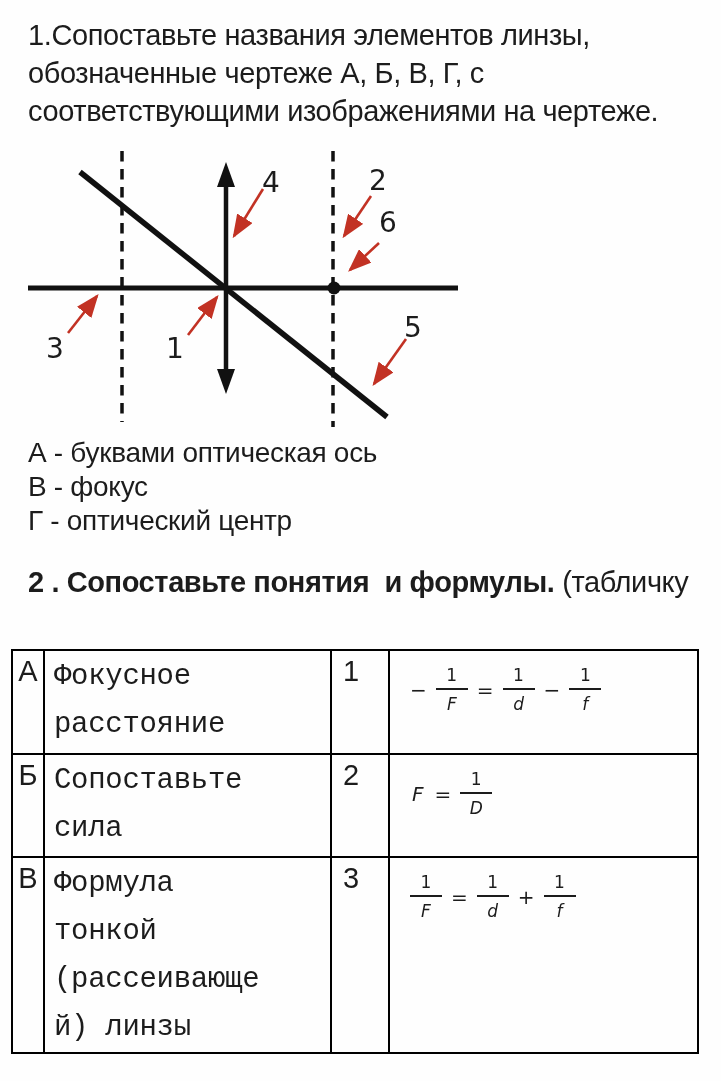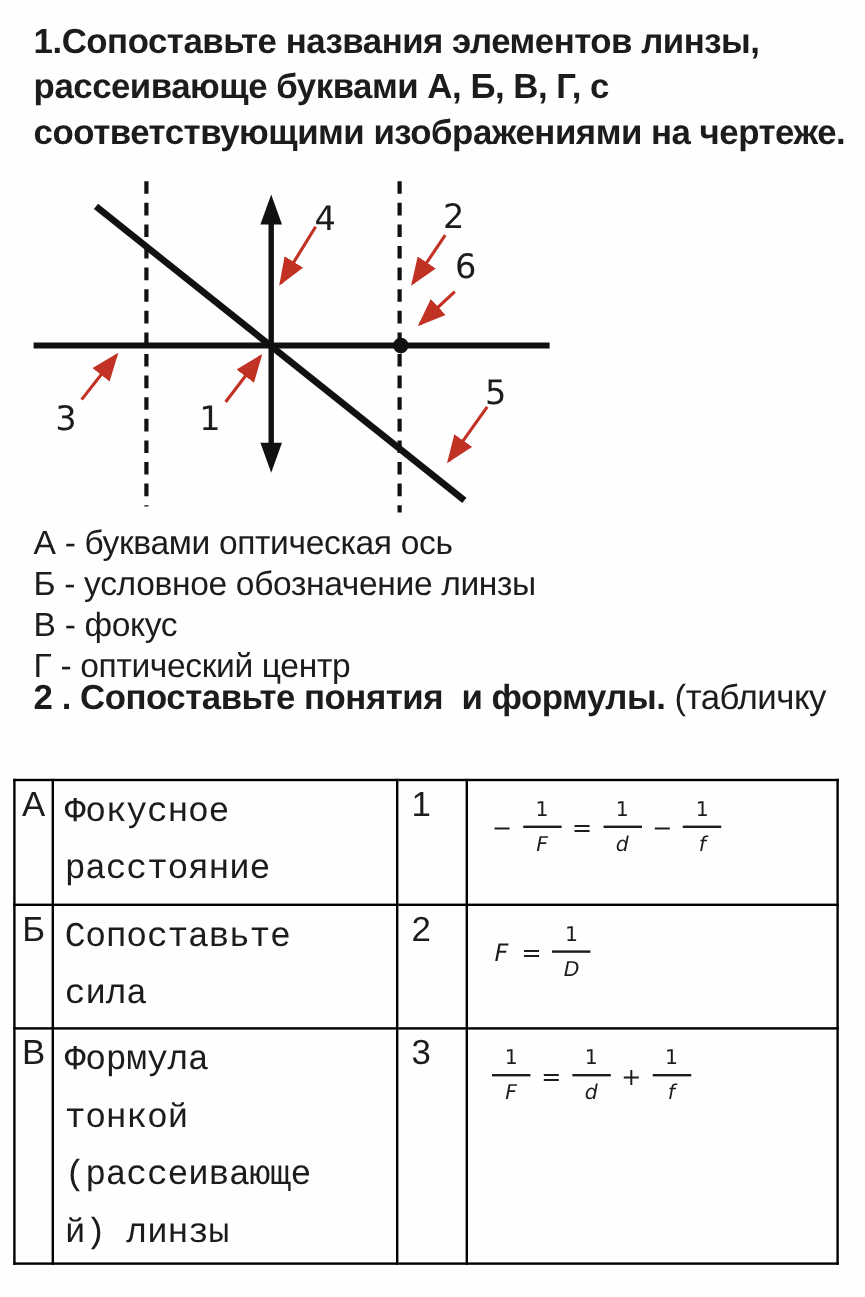--- a/index.html
+++ b/index.html
@@ -3,21 +3,21 @@
 <meta charset="utf-8">
 <style>
   html,body { margin:0; padding:0; background:#e9e9e9; }
   .page {
     position:relative; width:721px; height:1081px; margin:0 auto;
     background:#fefefe; color:#1c1c1c; overflow:hidden;
     font-family:"Liberation Sans", sans-serif;
   }
   .heading {
     position:absolute; top:16px; left:28px; right:6px;
-    font-size:29px; font-weight:bold; line-height:38px; letter-spacing:-0.4px;
+    font-size:29px; font-weight:normal; line-height:38px; letter-spacing:-0.4px;
   }
   .diagram-svg { position:absolute; top:145px; left:0; }
   .diagram-svg text {
     font-family:"DejaVu Sans", sans-serif; font-size:28px; fill:#1c1c1c;
   }
   .legend { position:absolute; top:436px; left:28px; font-size:28px; line-height:34px; letter-spacing:-0.3px; }
   .task2 { position:absolute; top:566px; left:28px; font-size:29px; letter-spacing:-0.4px; white-space:pre; }
   .task2 .b { font-weight:bold; }
   table.match-table {
     position:absolute; top:649px; left:11px;
@@ -41,21 +41,21 @@
     font-size:17px; line-height:20px; padding:4px 9px 0; min-width:14px; text-align:center;
   }
 </style>
 </head>
 <body>
 
 <div class="page">
 
   <div class="heading">
     <div>1.Сопоставьте названия элементов линзы,</div>
-    <div>рассеивающе буквами А, Б, В, Г, с</div>
+    <div>обозначенные чертеже А, Б, В, Г, с</div>
     <div>соответствующими изображениями на чертеже.</div>
   </div>
 
   <svg class="diagram-svg" width="721" height="292" viewBox="0 0 721 292">
     <defs>
       <marker id="redhead" markerWidth="9" markerHeight="7" refX="8" refY="3.5" orient="auto">
         <path d="M0,0 L9,3.5 L0,7 Z" fill="#c23224"></path>
       </marker>
     </defs>
 
@@ -84,21 +84,20 @@
     <text x="175" y="213" text-anchor="middle">1</text>
     <text x="378" y="45" text-anchor="middle">2</text>
     <text x="55" y="213" text-anchor="middle">3</text>
     <text x="271" y="47" text-anchor="middle">4</text>
     <text x="413" y="192" text-anchor="middle">5</text>
     <text x="388" y="87" text-anchor="middle">6</text>
   </svg>
 
   <div class="legend">
     <div>А - буквами оптическая ось</div>
-    <div>Б - условное обозначение линзы</div>
     <div>В - фокус</div>
     <div>Г - оптический центр</div>
   </div>
 
   <div class="task2"><span class="b">2 . Сопоставьте понятия  и формулы.</span><span> (табличку</span></div>
 
   <table class="match-table">
     <tbody id="table-body">
         <tr style="height: 104px;">
           <td class="cell-letter">А</td>

